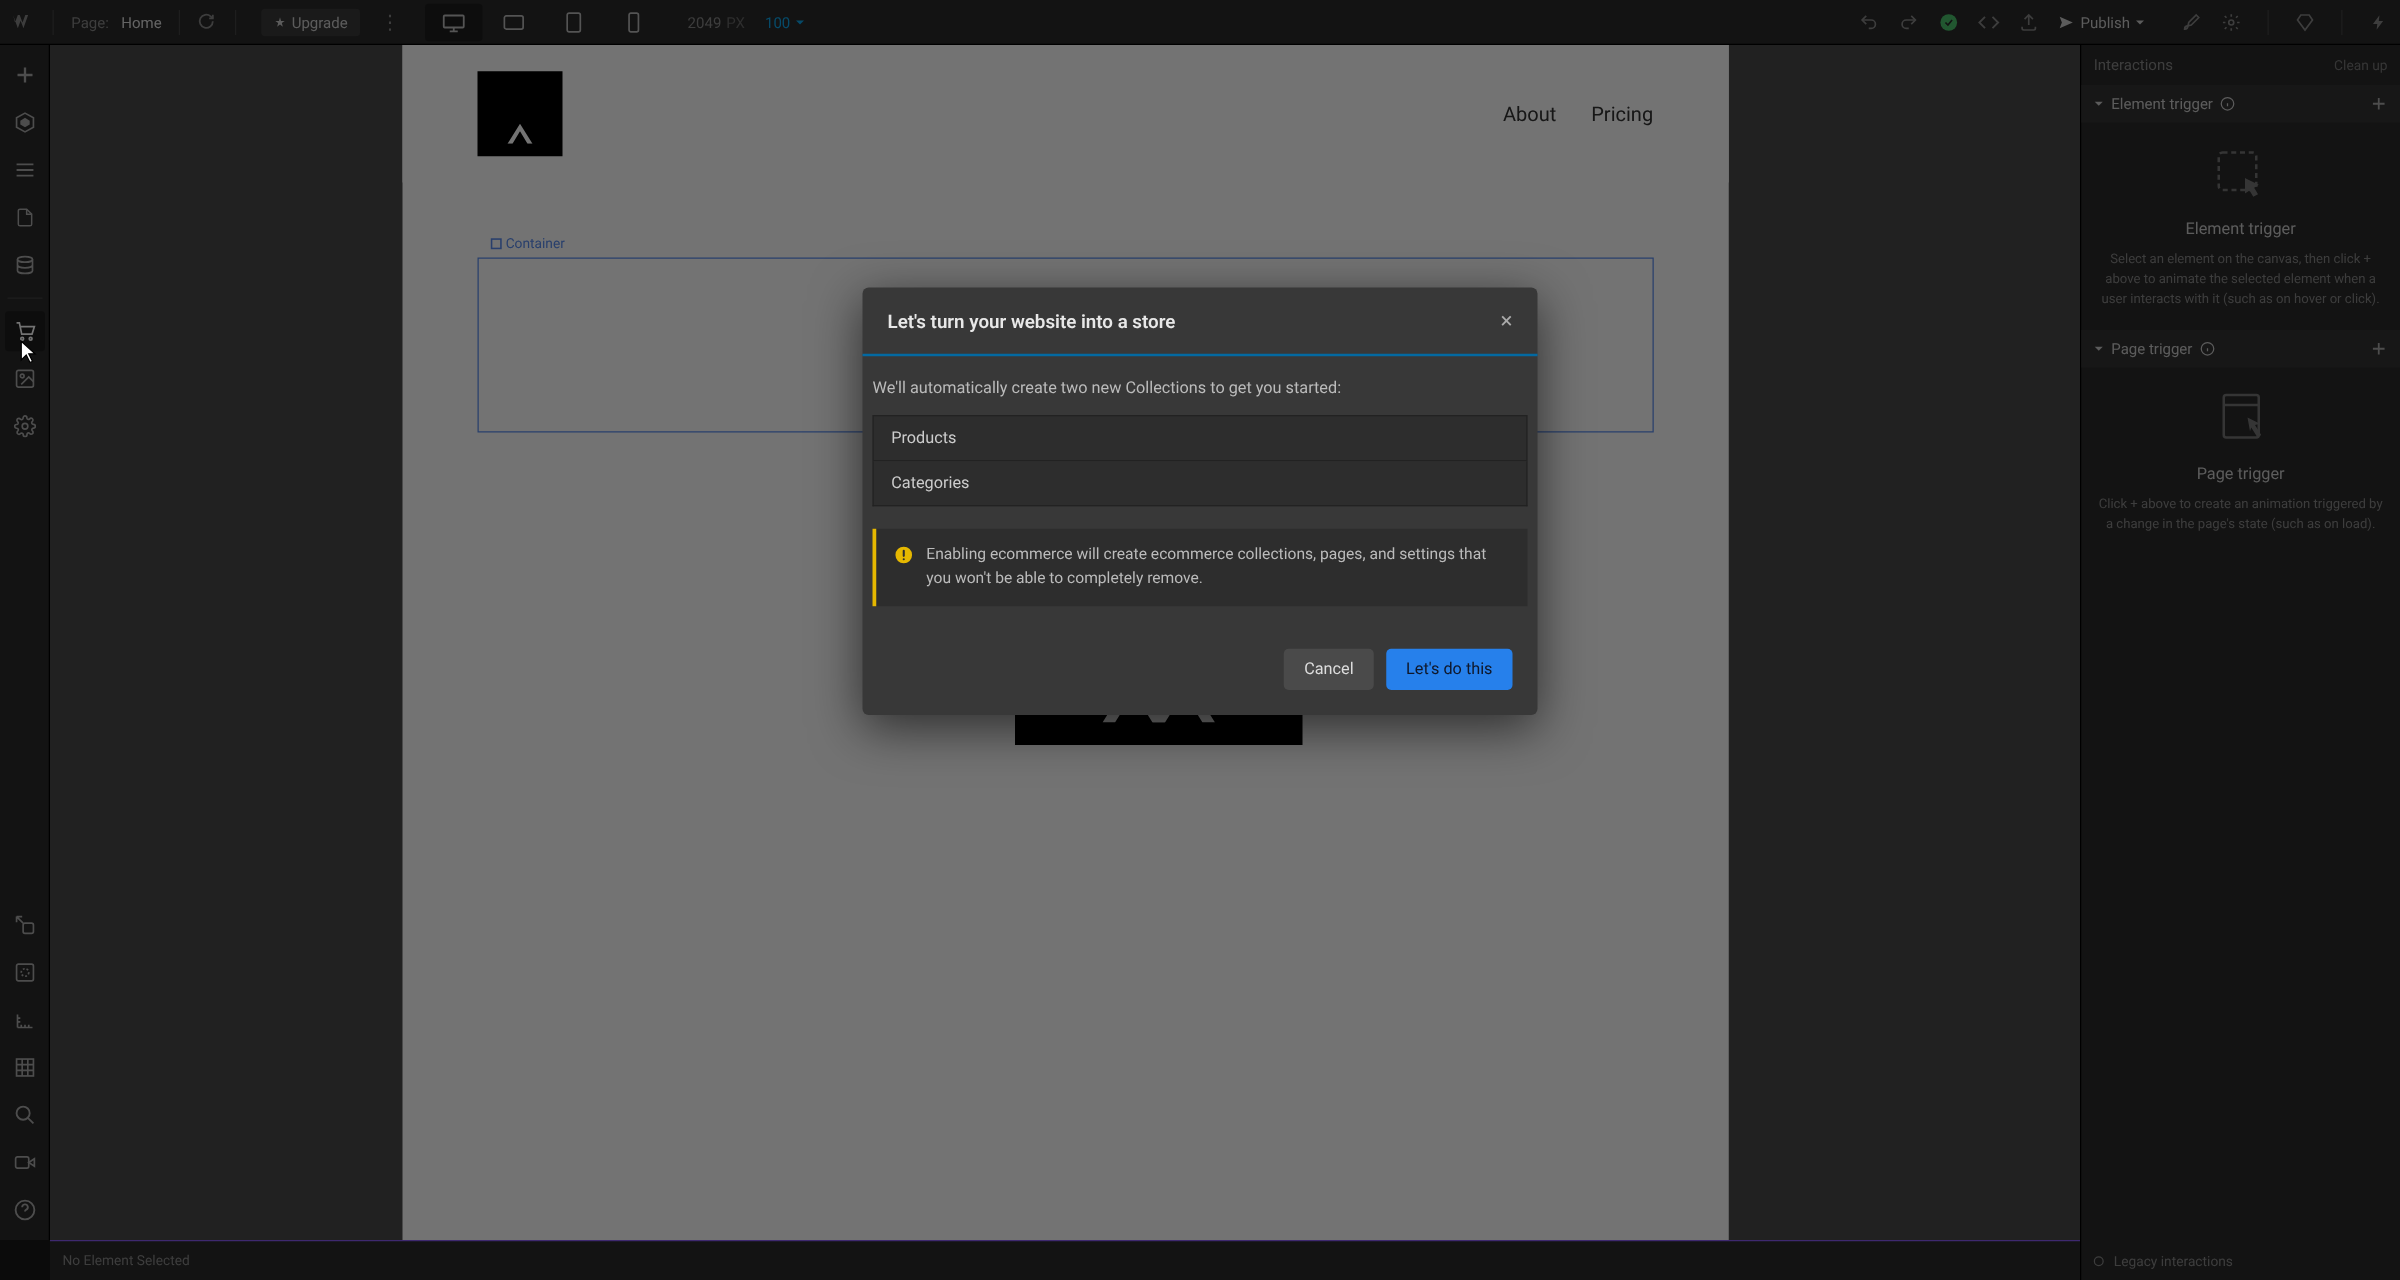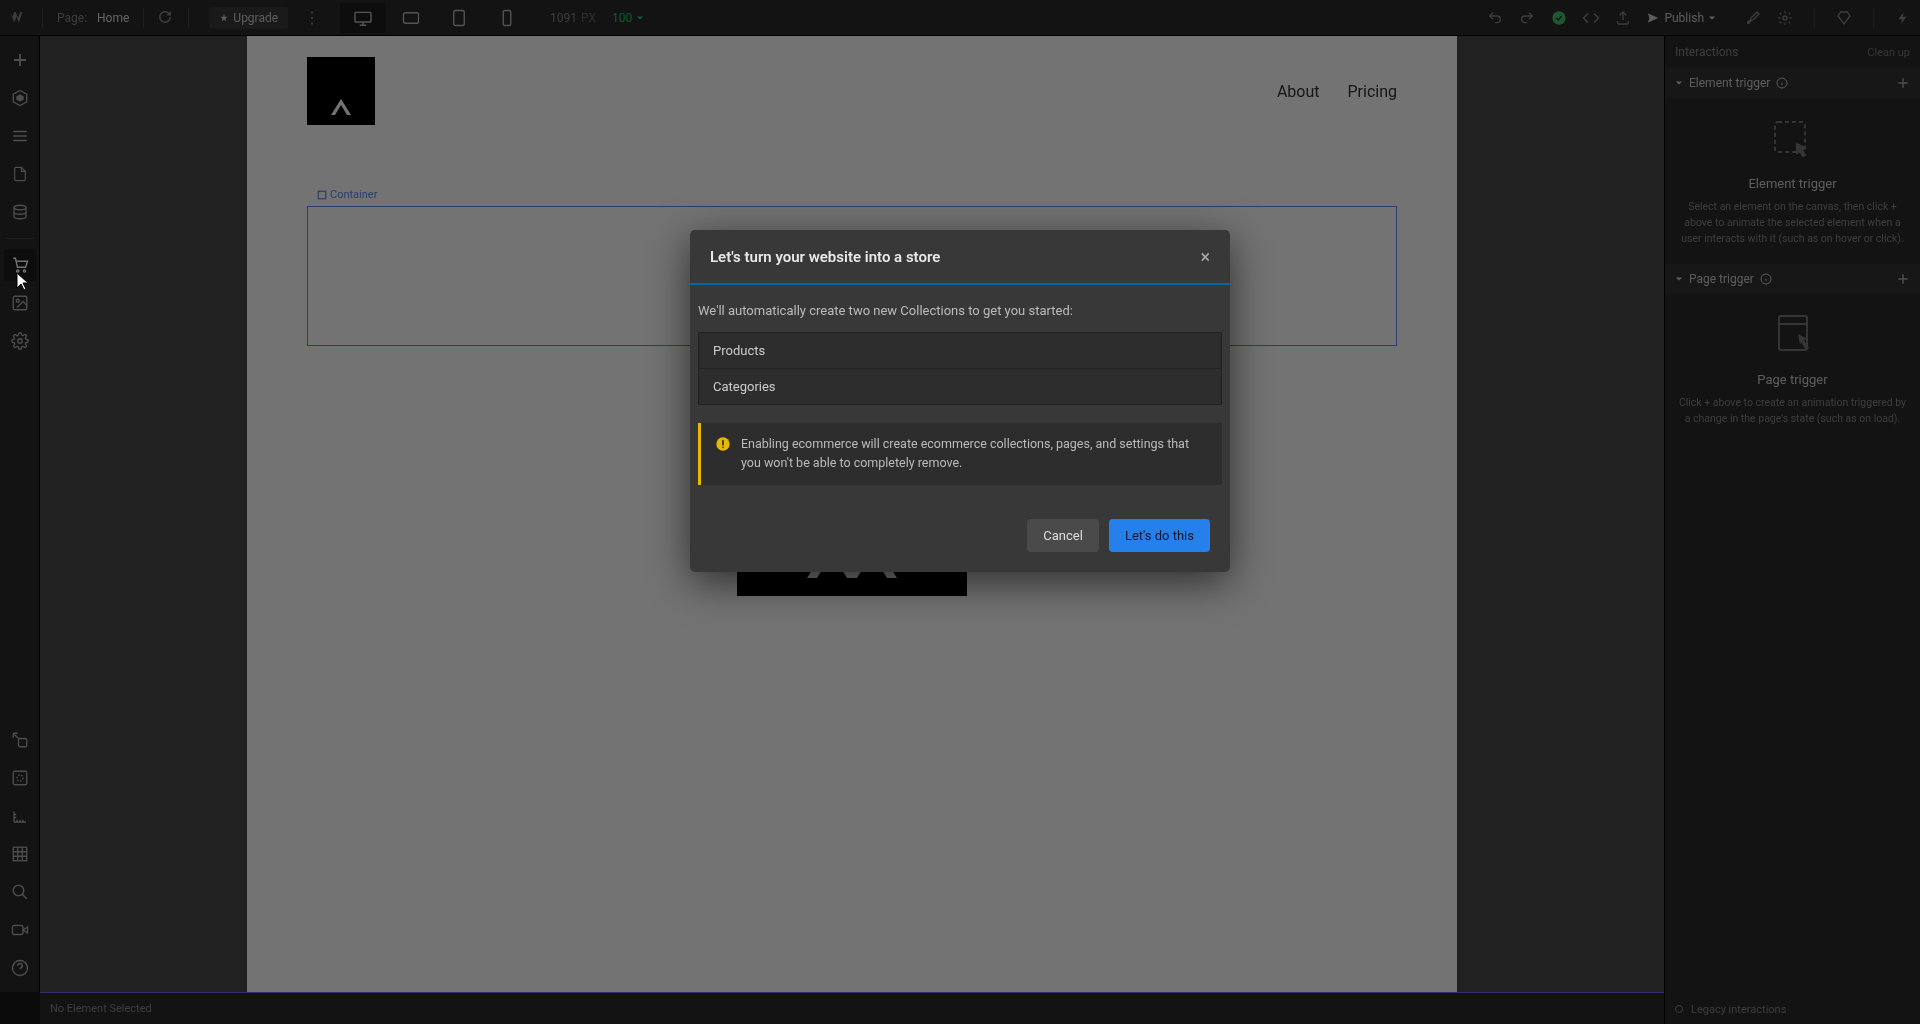--- a/index.html
+++ b/index.html
@@ -12,37 +12,37 @@
 .page-name { color: #ddd; font-size: 12px; margin-left: 2px; }
 .topbar .sep { width: 1px; height: 20px; background: #444; margin: 0 6px; }
 .reload-icn { color: #888; width: 16px; height: 16px; }
 .upgrade-btn { background: #3a3a3a; color: #ccc; font-size: 12px; padding: 4px 10px; border-radius: 3px; display: flex; align-items: center; gap: 4px; margin-left: 6px; justify-content: flex-end; }
 .more-icn { color: #888; margin-left: 8px; }
 .device-group { display: flex; gap: 2px; margin-left: 12px; }
 .device-btn { width: 46px; height: 30px; display: flex; align-items: center; justify-content: center; color: #bbb; border-radius: 3px; }
 .device-btn.active { background: #1e1e1e; }
 .canvas-size { color: #888; font-size: 12px; margin-left: 12px; display: flex; align-items: center; gap: 4px; }
 .canvas-size .px { color: #666; }
-.zoom { color: #22c55e; font-size: 12px; margin-left: 8px; display: flex; align-items: center; gap: 4px; }
+.zoom { color: #0ea5e9; font-size: 12px; margin-left: 8px; display: flex; align-items: center; gap: 4px; }
 .topbar-right { margin-left: auto; display: flex; align-items: center; gap: 14px; }
 .tb-icn { color: #888; width: 18px; height: 18px; display: flex; align-items: center; justify-content: center; }
 .tb-icn.green { color: #4ac26b; }
 .publish-btn { color: #ccc; font-size: 12px; display: flex; align-items: center; gap: 4px; }
 .topbar-far-right { display: flex; align-items: center; gap: 14px; padding-left: 14px; }
 
 
 .leftrail { position: absolute; left: 0; top: 36px; bottom: 32px; width: 40px; background: #2a2a2a; display: flex; flex-direction: column; align-items: center; padding: 8px 0; gap: 6px; border-right: 1px solid #000; }
 .leftrail .rail-btn { width: 32px; height: 32px; display: flex; align-items: center; justify-content: center; color: #aaa; border-radius: 3px; }
 .leftrail .rail-btn.active { background: #1e1e1e; color: #fff; }
 .leftrail .rail-sep { width: 28px; height: 1px; background: #444; margin: 4px 0; }
 .leftrail .rail-bottom { margin-top: auto; display: flex; flex-direction: column; gap: 6px; align-items: center; }
 
 
 .canvas-wrap { position: absolute; left: 40px; top: 36px; right: 256px; bottom: 32px; background: #4a4a4a; overflow: hidden; }
-.canvas { background: #fff; width: 1210px; height: 100%; margin: 0 auto; position: relative; }
+.canvas { background: #fff; width: 1061px; height: 100%; margin: 0 auto; position: relative; }
 .site-header { height: 110px; background: #fff; display: flex; align-items: center; padding: 0 60px; }
 .site-logo { width: 68px; height: 68px; background: #000; display: flex; align-items: flex-end; justify-content: center; padding-bottom: 10px; }
 .site-nav { margin-left: auto; display: flex; gap: 28px; font-size: 16px; color: #333; }
 .container-label { position: absolute; top: 152px; left: 70px; color: #5b8def; font-size: 11px; display: flex; align-items: center; gap: 3px; }
 .container-sel { position: absolute; top: 170px; left: 60px; right: 60px; height: 140px; border: 1px solid #5b8def; display: flex; flex-direction: column; align-items: center; justify-content: center; }
 .hero-h { font-size: 44px; font-weight: 700; color: #333; }
 .hero-p { font-size: 16px; color: #333; margin-top: 12px; }
 .img-block { position: absolute; top: 430px; left: 490px; width: 230px; height: 130px; background: #000; display: flex; align-items: flex-end; justify-content: center; padding-bottom: 18px; }
 
 
@@ -129,21 +129,21 @@
         </svg>
     </span>
     <span class="device-btn">
       <svg width="12" height="18" viewBox="0 0 14 24" fill="none" stroke="currentColor" stroke-width="1.8">
           <rect x="2" y="2" width="10" height="20" rx="2"></rect>
         </svg>
     </span>
   </div>
 
   <span class="canvas-size">
-    <span>1091</span>
+    <span>2049</span>
     <span class="px">PX</span>
   </span>
   <span class="zoom">
     <span>100</span>
     <svg width="8" height="8" viewBox="0 0 10 10" fill="currentColor">
         <path d="M1 3l4 4 4-4z"></path>
       </svg>
   </span>
 
   <div class="topbar-right">

